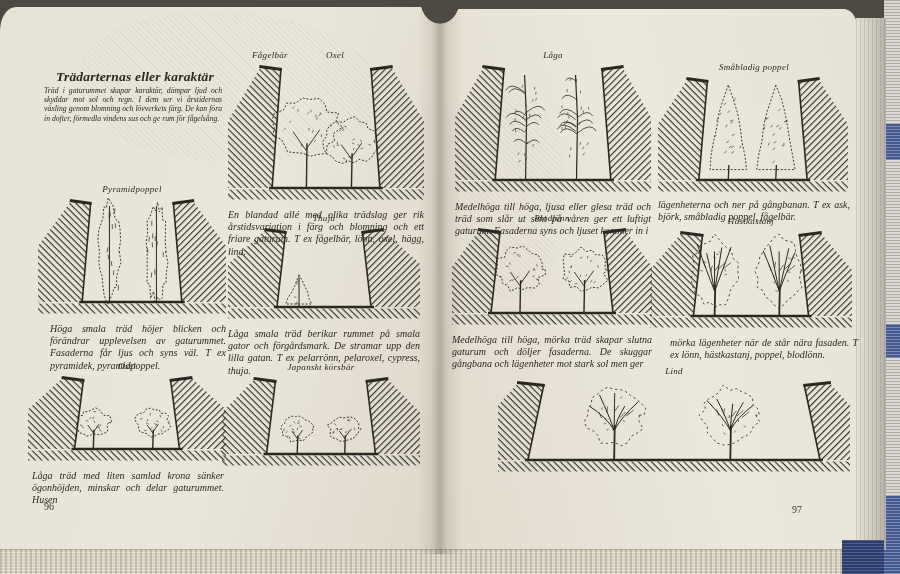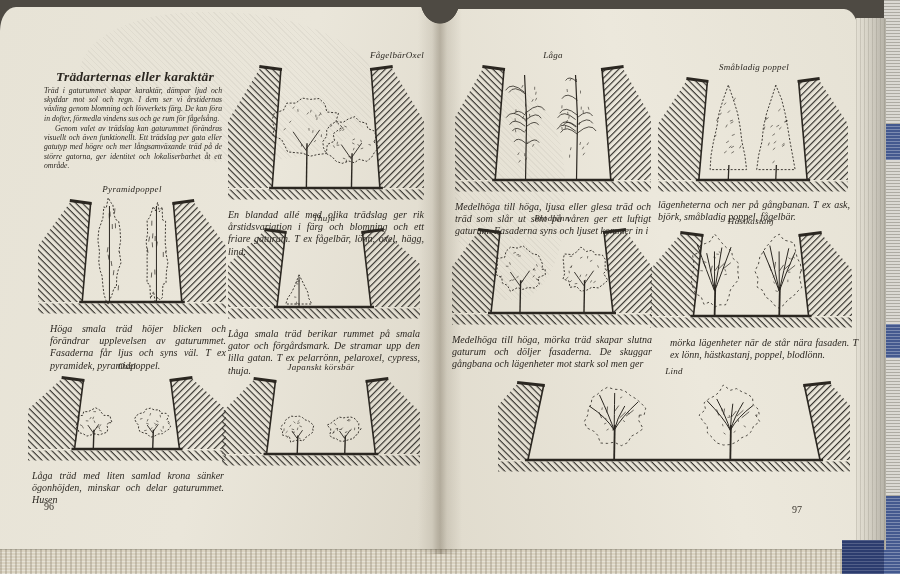--- a/index.html
+++ b/index.html
@@ -47,21 +47,21 @@
          font-style:italic;font-weight:bold;font-size:13.5px;letter-spacing:.2px;}
   .intro{position:absolute;left:44px;top:86px;width:178px;
          font-style:italic;font-size:7.7px;line-height:1.2;text-align:justify;}
   .intro p{margin:0;}
   .intro p + p{text-indent:11px;margin-top:1px;}
   .pagenum{position:absolute;font-size:10px;color:#3a352e;}
   #pn96{left:44px;top:501px;} #pn97{left:792px;top:504px;}
 
   .sec{position:absolute;}
   .lbl{font-style:italic;font-size:9px;text-align:center;letter-spacing:.3px;margin:0 0 3px 0;}
-  .lbl.two{display:flex;justify-content:flex-end;margin-left:24px;text-align:left;}
+  .lbl.two{display:flex;justify-content:flex-start;margin-left:24px;gap:38px;text-align:left;}
   .dia{display:block;}
   .cap{font-style:italic;font-size:10px;line-height:1.22;text-align:justify;margin:8px 0 0 0;}
 
   #s0{left:228px;top:50px;width:196px;}  #s0 .dia{width:196px;height:138px;}
   #s1{left:455px;top:50px;width:196px;}  #s1 .dia{width:196px;height:130px;}
   #s2{left:658px;top:62px;width:192px;}  #s2 .dia{width:190px;height:118px;} #s2 .cap{margin-top:6px;}
   #s3{left:38px;top:184px;width:188px;}  #s3 .dia{width:188px;height:118px;} #s3 .cap{margin-left:12px;width:176px;}
   #s4{left:228px;top:213px;width:192px;} #s4 .dia{width:192px;height:94px;}
   #s5{left:452px;top:213px;width:200px;} #s5 .dia{width:200px;height:100px;}
   #s6{left:650px;top:216px;width:202px;} #s6 .dia{width:202px;height:100px;} #s6 .cap{margin-left:20px;width:188px;font-style:italic;}
@@ -84,21 +84,20 @@
   <div class="bottom-edge"></div>
   <div class="corner-patch"></div>
   <div class="gutter"></div>
   <div class="spine-notch"></div>
   <div class="ghost" id="g1"></div>
   <div class="ghost" id="g2"></div>
 
   <h1 class="title">Trädarternas eller karaktär</h1>
   <div class="intro">
     <p>Träd i gaturummet skapar karaktär, dämpar ljud och skyddar mot sol och regn. I dem ser vi årstidernas växling genom blomning och lövverkets färg. De kan föra in dofter, förmedla vindens sus och ge rum för fågelsång.</p>
-    <p>Genom valet av trädslag kan gaturummet förändras visuellt och även funktionellt. Ett trädslag per gata eller gatutyp med högre och mer långsamväxande träd på de större gatorna, ger identitet och lokaliserbarhet åt ett område.</p>
   </div>
 
   <div class="sec" id="s0">
     <div class="lbl two">
       <span>Fågelbär</span>
       <span>Oxel</span>
     </div>
     <div class="dia"><svg width="196" height="138" viewBox="0 0 196 138">
           <defs>
             <pattern id="hl0" width="4.6" height="4.6" patternUnits="userSpaceOnUse" patternTransform="rotate(45)">

